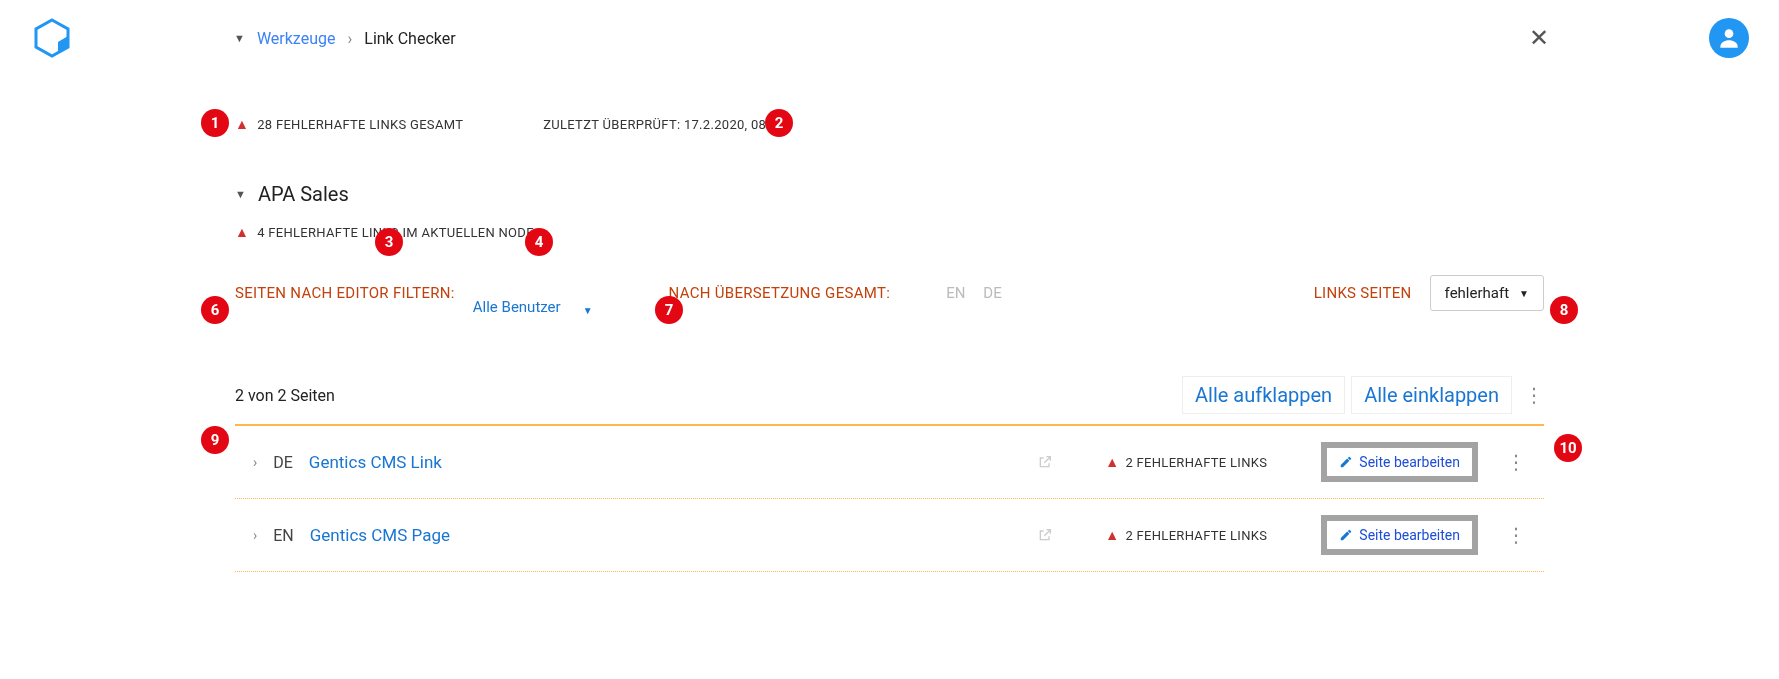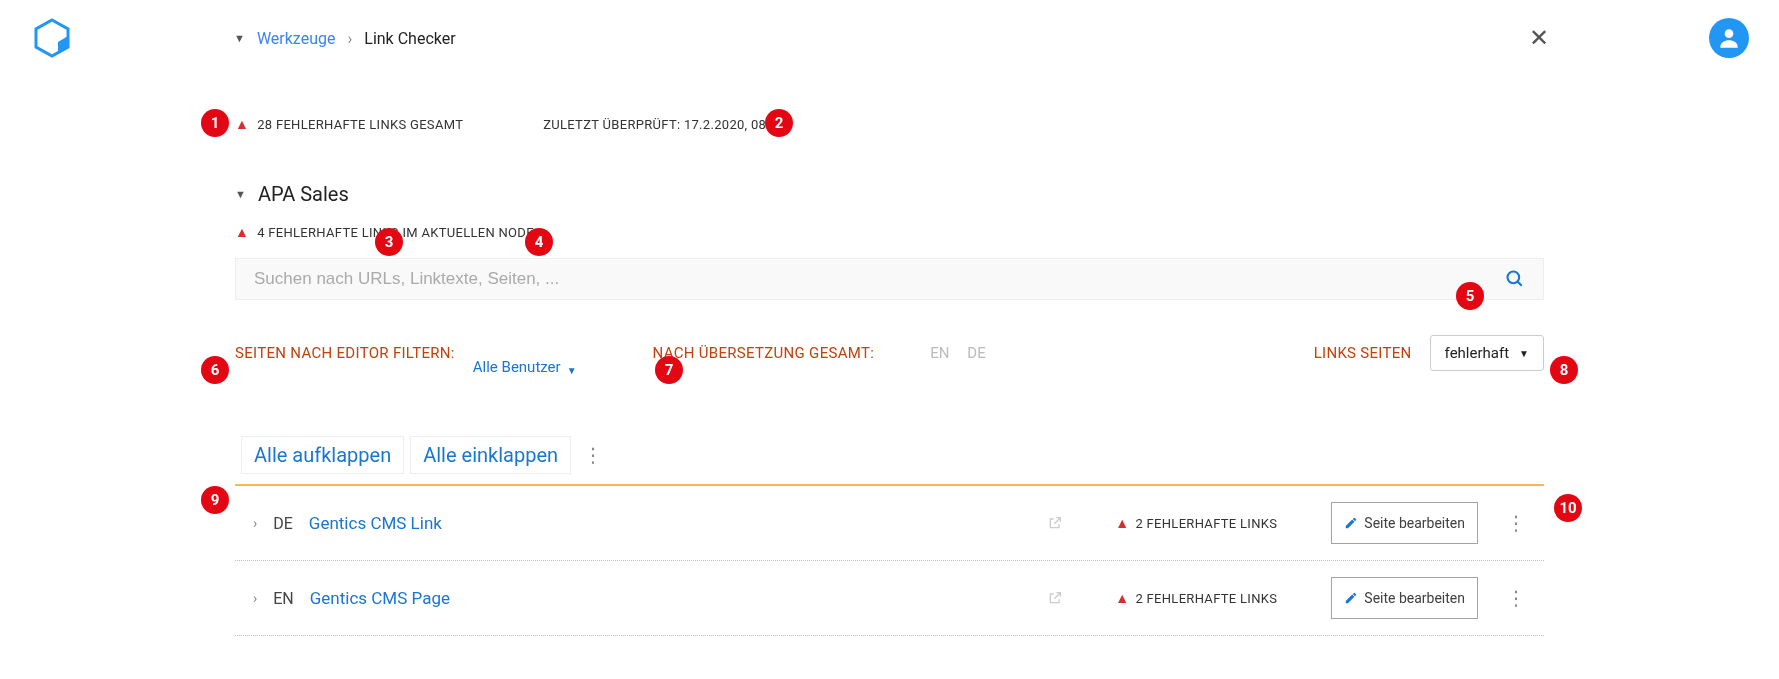--- a/index.html
+++ b/index.html
@@ -26,41 +26,41 @@
     
     .node-sub { display: flex; align-items: center; gap: 8px; margin-top: 18px; font-size: 13px; color: #333; letter-spacing: .3px; }
     
     .search-box { margin-top: 18px; background: #f9f9f9; border: 1px solid #eee; display: flex; align-items: center; padding: 10px 18px; }
     .search-input { flex: 1; border: none; background: transparent; font-size: 17px; color: #888; outline: none; }
     .search-input::placeholder { color: #aaa; }
     .search-icon { color: #1976d2; font-size: 20px; }
     
     .filters-row { display: flex; align-items: center; gap: 18px; margin-top: 30px; font-size: 15px; flex-wrap: nowrap; }
     .filter-label { color: #c2410c; letter-spacing: .3px; }
-    .filter-value { color: #1976d2; display: inline-flex; align-items: flex-end; gap: 6px; cursor: pointer; margin-top: 28px; }
+    .filter-value { color: #1976d2; display: inline-flex; align-items: flex-end; gap: 22px; cursor: pointer; margin-top: 28px; }
     .lang-btn { color: #bbb; cursor: pointer; font-size: 15px; }
     .spacer-flex { flex: 1; }
     .filter-select { border: 1px solid #ccc; border-radius: 3px; padding: 8px 14px; display: inline-flex; align-items: center; gap: 10px; cursor: pointer; font-size: 15px; }
     
     .results-header { display: flex; align-items: center; margin-top: 60px; font-size: 16px; }
     .results-count { flex: 1; }
     .results-action { color: #1976d2; border: 1px solid #eee; padding: 6px 12px; margin-left: 6px; cursor: pointer; font-size: 20px; }
     .more-icon { color: #888; margin-left: 12px; cursor: pointer; font-size: 20px; }
     
     .divider-orange { height: 2px; background: #ffb74d; margin-top: 10px; }
     .divider-orange-dotted { height: 1px; border-top: 1px dotted #ffb74d; }
     
     .result-row { display: flex; align-items: center; padding: 16px 18px; gap: 16px; }
     .row-chevron { color: #888; font-size: 14px; cursor: pointer; }
     .row-lang { color: #444; font-size: 16px; }
     .row-title { color: #1976d2; font-size: 17px; cursor: pointer; }
     .row-spacer { flex: 1; }
     .row-ext-icon { color: #ccc; font-size: 16px; }
     .row-warn { display: flex; align-items: center; gap: 6px; font-size: 13px; color: #333; letter-spacing: .3px; min-width: 200px; }
-    .row-edit-btn { border: 1px solid #a3a3a3; padding: 12px 12px; color: #404040; display: inline-flex; align-items: center; gap: 6px; cursor: pointer; font-size: 14px; }
+    .row-edit-btn { border: 6px solid #a3a3a3; padding: 6px 12px; color: #1d4ed8; display: inline-flex; align-items: center; gap: 6px; cursor: pointer; font-size: 14px; }
     
     .callout { position: absolute; width: 28px; height: 28px; border-radius: 50%; background: #e30613; color: #fff; font-weight: bold; font-size: 15px; display: flex; align-items: center; justify-content: center; z-index: 10; }
     
     .rel { position: relative; }
     
     svg { display: block; }
   </style>
 </head>
 <body>
 
@@ -111,32 +111,20 @@
   </div>
 
   <div class="rel">
     <div class="node-sub">
       <span class="warn-triangle">▲</span>
       <span>4 FEHLERHAFTE LINKS IM AKTUELLEN NODE</span>
     </div>
     <div class="callout" style="left:290px; top:4px;">4</div>
   </div>
 
-  <div class="rel">
-    <div class="search-box">
-      <input class="search-input" placeholder="Suchen nach URLs, Linktexte, Seiten, ..." style="">
-      <span class="search-icon">
-        <svg width="20" height="20" viewBox="0 0 24 24" fill="none" stroke="#1976d2" stroke-width="2.5">
-            <circle cx="10" cy="10" r="7"></circle>
-            <line x1="20" y1="20" x2="15" y2="15"></line>
-          </svg>
-      </span>
-    </div>
-    <div class="callout" style="right:60px; top:24px;">5</div>
-  </div>
 
   <div class="rel">
     <div class="filters-row">
       <span class="filter-label">SEITEN NACH EDITOR FILTERN:</span>
       <span class="filter-value">
         <span>Alle Benutzer</span>
         <span style="font-size:10px;">▼</span>
       </span>
       <span style="width:40px;"></span>
       <span class="filter-label">NACH ÜBERSETZUNG GESAMT:</span>
@@ -150,20 +138,21 @@
         <span style="font-size:10px;">▼</span>
       </span>
     </div>
     <div class="callout" style="left:-34px; top:26px;">6</div>
     <div class="callout" style="left:420px; top:26px;">7</div>
     <div class="callout" style="right:-34px; top:26px;">8</div>
   </div>
 
   <div class="rel">
     <div class="results-header">
+      <span class="results-count">2 von 2 Seiten</span>
       <span class="results-action">Alle aufklappen</span>
       <span class="results-action">Alle einklappen</span>
       <span class="more-icon">⋮</span>
     </div>
     <div class="callout" style="left:-34px; top:50px;">9</div>
     <div class="callout" style="right:-38px; top:50px;margin-top:8px;">10</div>
   </div>
 
   <div class="divider-orange"></div>
 

